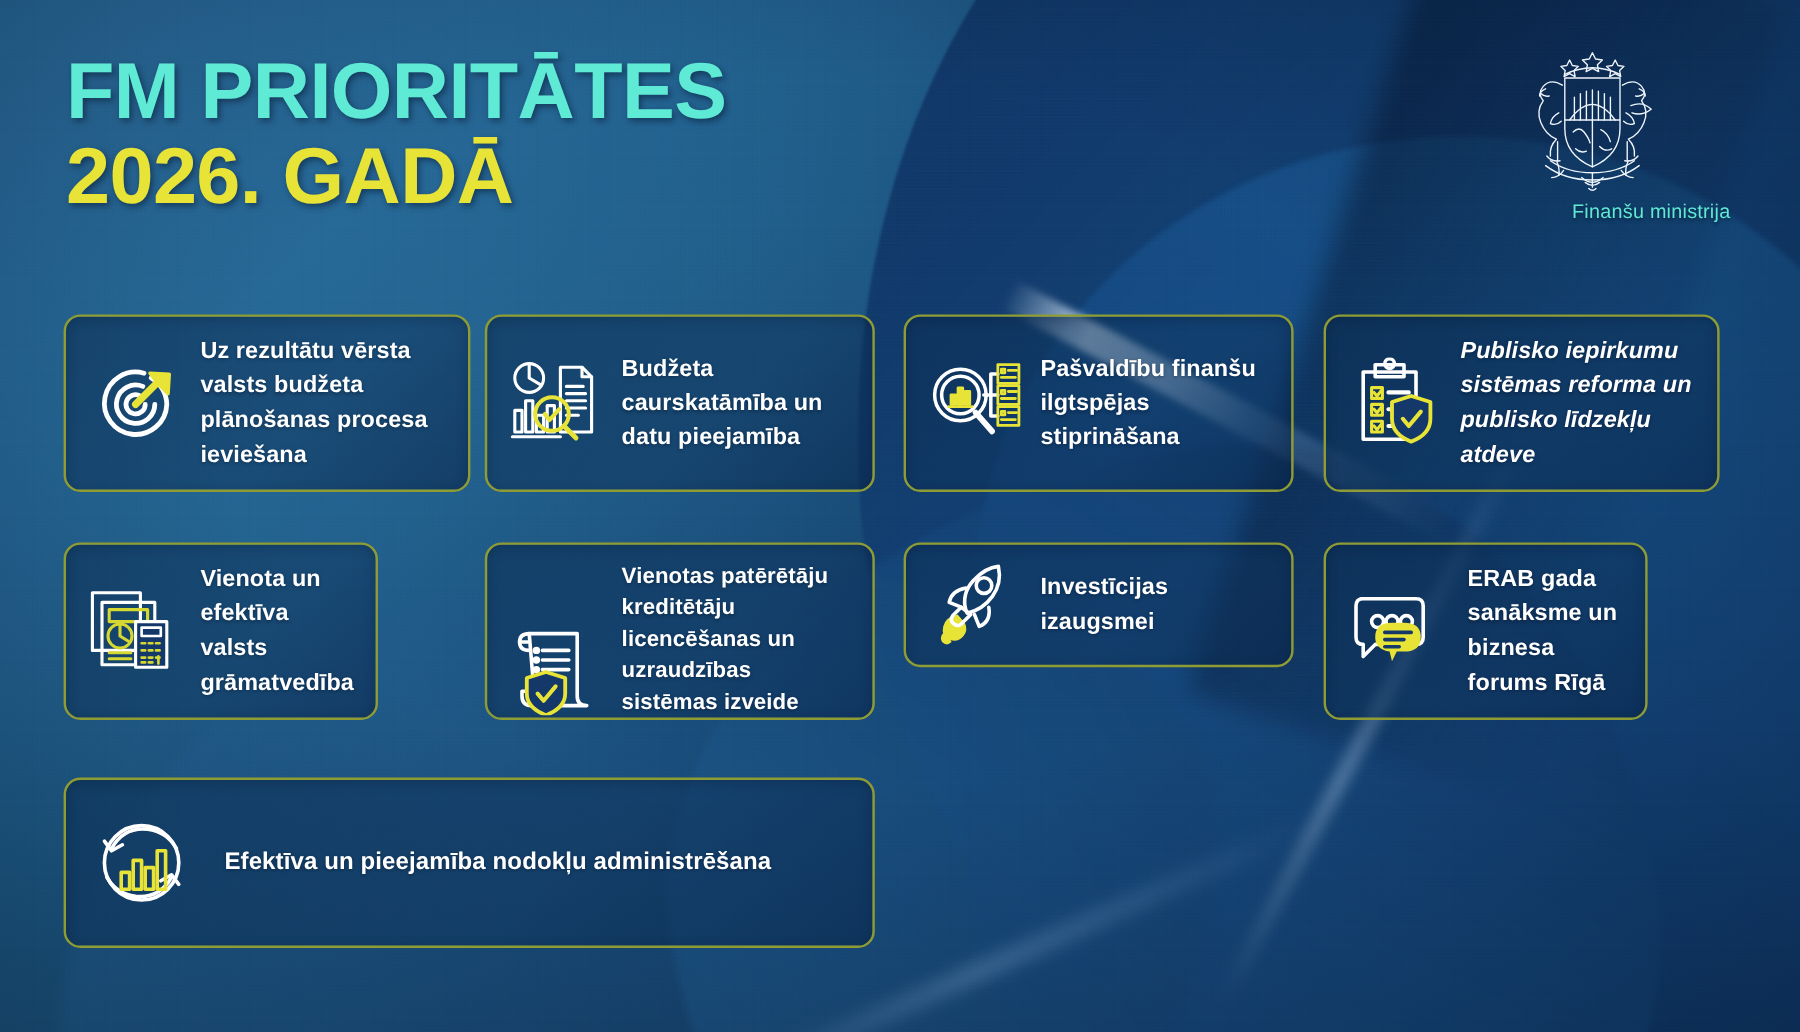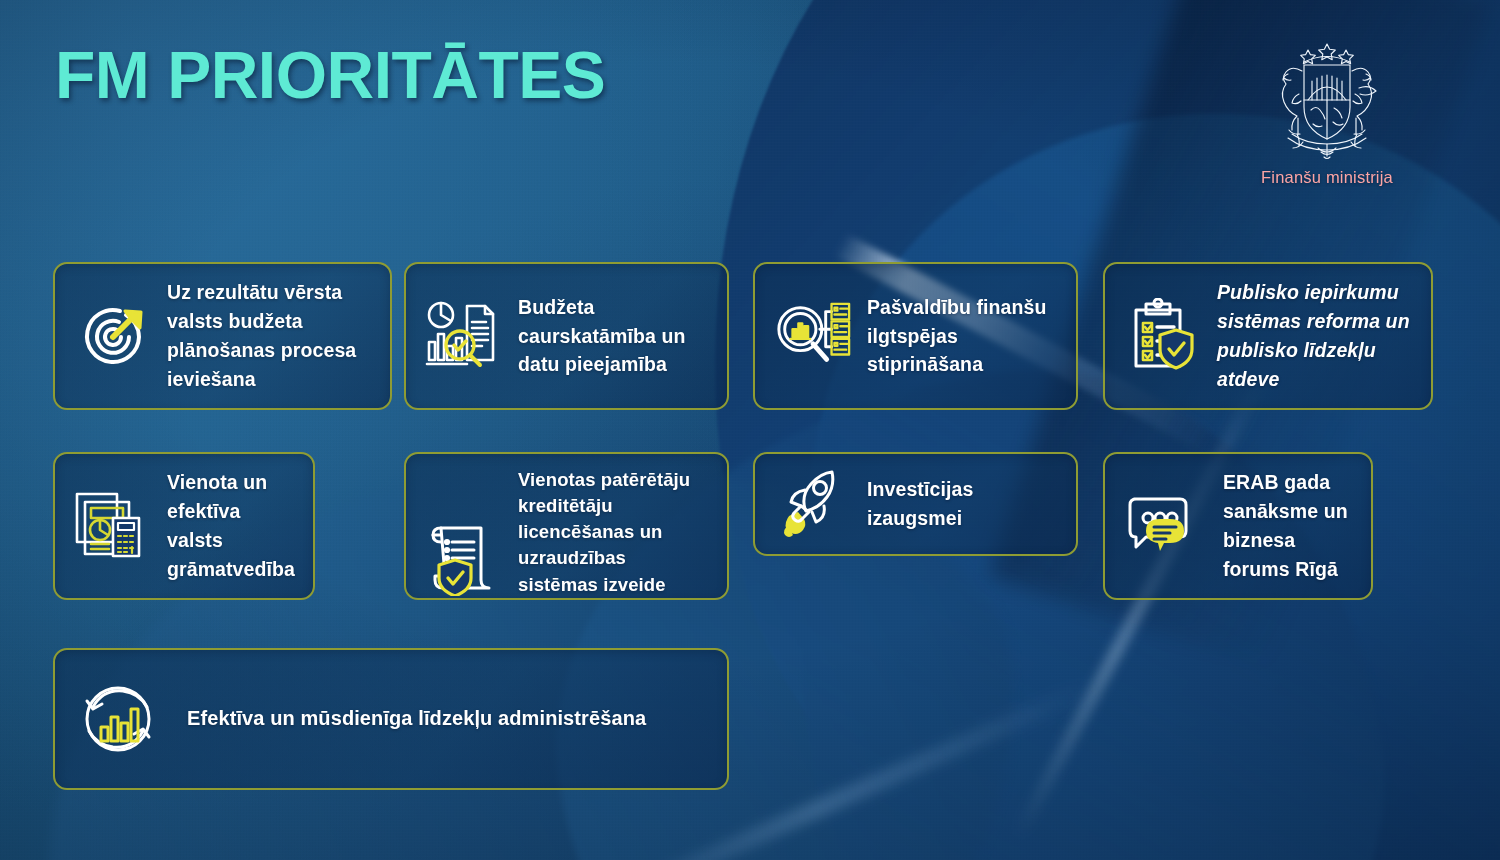--- a/index.html
+++ b/index.html
@@ -134,24 +134,25 @@
   .logo-block {
     position: absolute;
     right: 58px; top: 38px;
     z-index: 5;
     text-align: center;
     width: 230px;
   }
   .crest { display: block; margin: 0 auto; }
   .logo-caption {
     margin-top: 6px;
-    color: #fca5a5;
+    color: #5eead4;
     font-size: 16.5px;
     letter-spacing: .2px;
     text-shadow: 0 1px 3px rgba(0,12,30,.5);
+    text-align: right;
   }
 
   
   .grid { position: absolute; inset: 0; z-index: 4; }
 
   .card {
     position: absolute;
     border: 2px solid #8f9c33;
     border-radius: 14px;
     background: linear-gradient(135deg, rgba(12,48,86,.62) 0%, rgba(14,52,92,.50) 60%, rgba(10,40,78,.60) 100%);
@@ -210,20 +211,21 @@
   <div class="swirl-d"></div>
   <div class="fold-dark-1"></div>
   <div class="fold-hi-1"></div>
   <div class="fold-hi-2"></div>
   <div class="fold-hi-3"></div>
   <div class="bg-layer grain"></div>
   <div class="bg-layer vignette"></div>
 
   <div class="title-block">
     <div class="title-line1">FM PRIORITĀTES</div>
+    <div class="title-line2">2026. GADĀ</div>
   </div>
 
   <div class="logo-block">
     <svg class="crest" width="138" height="124" viewBox="0 0 138 124" fill="none" stroke="#eef4fb" stroke-width="1.15" stroke-linecap="round" stroke-linejoin="round">
 
       <path d="M69 6 l2.6 5.2 5.7.8 -4.1 4 1 5.7 -5.2-2.7 -5.2 2.7 1-5.7 -4.1-4 5.7-.8z"></path>
       <path d="M50 12 l2.3 4.6 5 .7 -3.6 3.5.9 5 -4.6-2.4 -4.6 2.4.9-5 -3.6-3.5 5-.7z"></path>
       <path d="M88 12 l2.3 4.6 5 .7 -3.6 3.5.9 5 -4.6-2.4 -4.6 2.4.9-5 -3.6-3.5 5-.7z"></path>
 
       <path d="M46 24 q23-11 46 0"></path>
@@ -442,17 +444,17 @@
           <path d="M72 58 l-6-8 -9 5"></path>
 
           <g stroke="#e8e337" stroke-width="3">
             <path d="M24 62 V48 h7 v14z"></path>
             <path d="M34 62 V38 h7 v24z"></path>
             <path d="M44 62 V44 h7 v18z"></path>
             <path d="M54 62 V30 h7 v32z"></path>
           </g>
         </svg>
       </div>
-      <div class="card-label">Efektīva un mūsdienīga līdzekļu administrēšana</div>
+      <div class="card-label">Efektīva un pieejamība nodokļu administrēšana</div>
     </div>
 
   </div>
 </div>
 
 </body></html>

